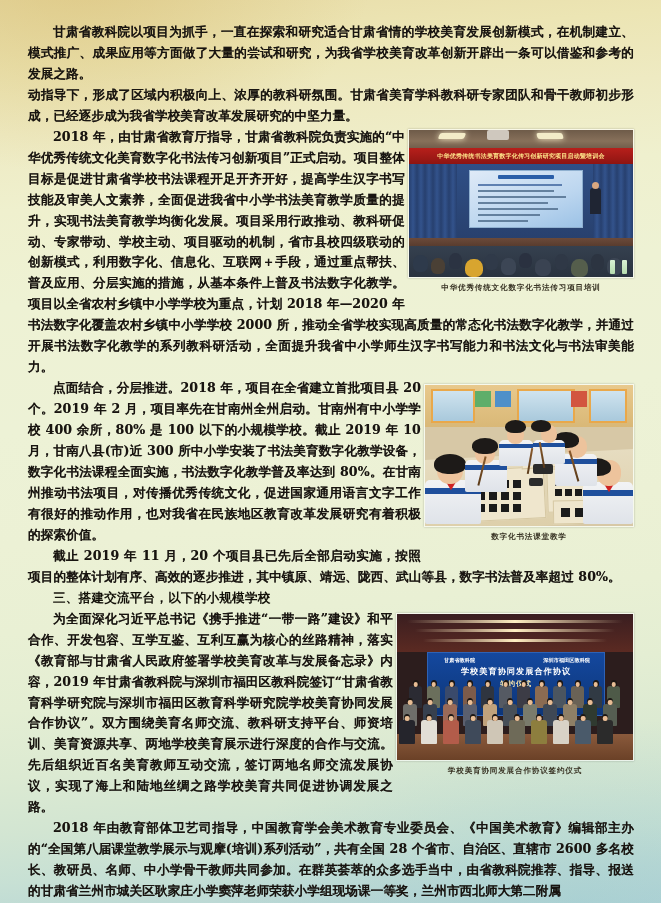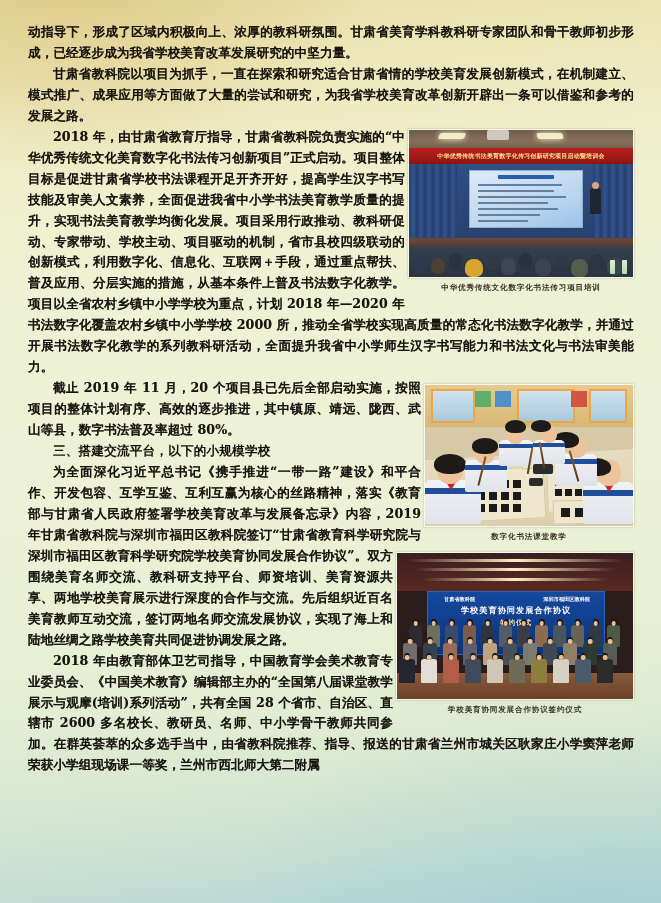--- a/index.html
+++ b/index.html
@@ -179,23 +179,23 @@
   .clearfix::after { content:""; display:block; clear:both; }
 </style>
 </head>
 <body>
 
 <div class="page">
   <div class="page-tint"></div>
 
   <div class="content clearfix">
 
+    <p class="para indent">甘肃省教科院以项目为抓手，一直在探索和研究适合甘肃省情的学校美育发展创新模式，在机制建立、模式推广、成果应用等方面做了大量的尝试和研究，为我省学校美育改革创新开辟出一条可以借鉴和参考的发展之路。</p>
+
     <p class="para">动指导下，形成了区域内积极向上、浓厚的教科研氛围。甘肃省美育学科教科研专家团队和骨干教师初步形成，已经逐步成为我省学校美育改革发展研究的中坚力量。</p>
-
-    <p class="para indent">甘肃省教科院以项目为抓手，一直在探索和研究适合甘肃省情的学校美育发展创新模式，在机制建立、模式推广、成果应用等方面做了大量的尝试和研究，为我省学校美育改革创新开辟出一条可以借鉴和参考的发展之路。</p>
 
     <div class="figure" style="margin-top:2px;">
       <div class="frame">
         <div class="ph1">
           <div class="ceiling"></div>
           <div class="lamp a"></div>
           <div class="lamp b"></div>
           <div class="proj"></div>
           <div class="banner">中华优秀传统书法美育数字化传习创新研究项目启动暨培训会</div>
           <div class="wall"></div>
@@ -321,20 +321,21 @@
 
           <div class="brush" style="left:56px; bottom:40px; height:30px; transform:rotate(14deg);"></div>
           <div class="brush" style="left:104px;bottom:52px; height:26px; transform:rotate(10deg);"></div>
           <div class="brush" style="right:58px;bottom:44px; height:32px; transform:rotate(-16deg);"></div>
           <div class="brush" style="right:90px;bottom:58px; height:26px; transform:rotate(-10deg);"></div>
         </div>
       </div>
       <div class="cap">数字化书法课堂教学</div>
     </div>
 
+    <p class="para indent">点面结合，分层推进。2018 年，项目在全省建立首批项目县 20 个。2019 年 2 月，项目率先在甘南州全州启动。甘南州有中小学学校 400 余所，80% 是 100 以下的小规模学校。截止 2019 年 10 月，甘南八县(市)近 300 所中小学安装了书法美育数字化教学设备，数字化书法课程全面实施，书法数字化教学普及率达到 80%。在甘南州推动书法项目，对传播优秀传统文化，促进国家通用语言文字工作有很好的推动作用，也对我省在民族地区教育改革发展研究有着积极的探索价值。</p>
 
 
     <p class="para indent">截止 2019 年 11 月，20 个项目县已先后全部启动实施，按照项目的整体计划有序、高效的逐步推进，其中镇原、靖远、陇西、武山等县，数字书法普及率超过 80%。</p>
 
     <p class="heading">三、搭建交流平台，以下的小规模学校</p>
 
     <div class="figure" style="margin-top:4px;">
       <div class="frame">
         <div class="ph3">
           <div class="ceil"></div>

